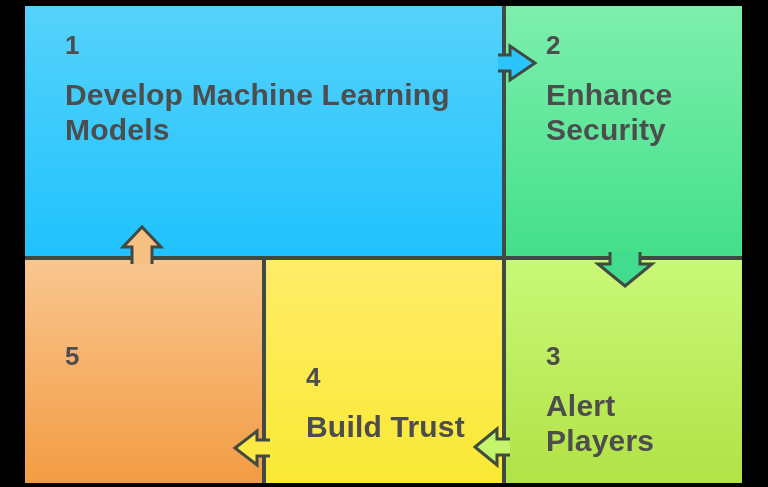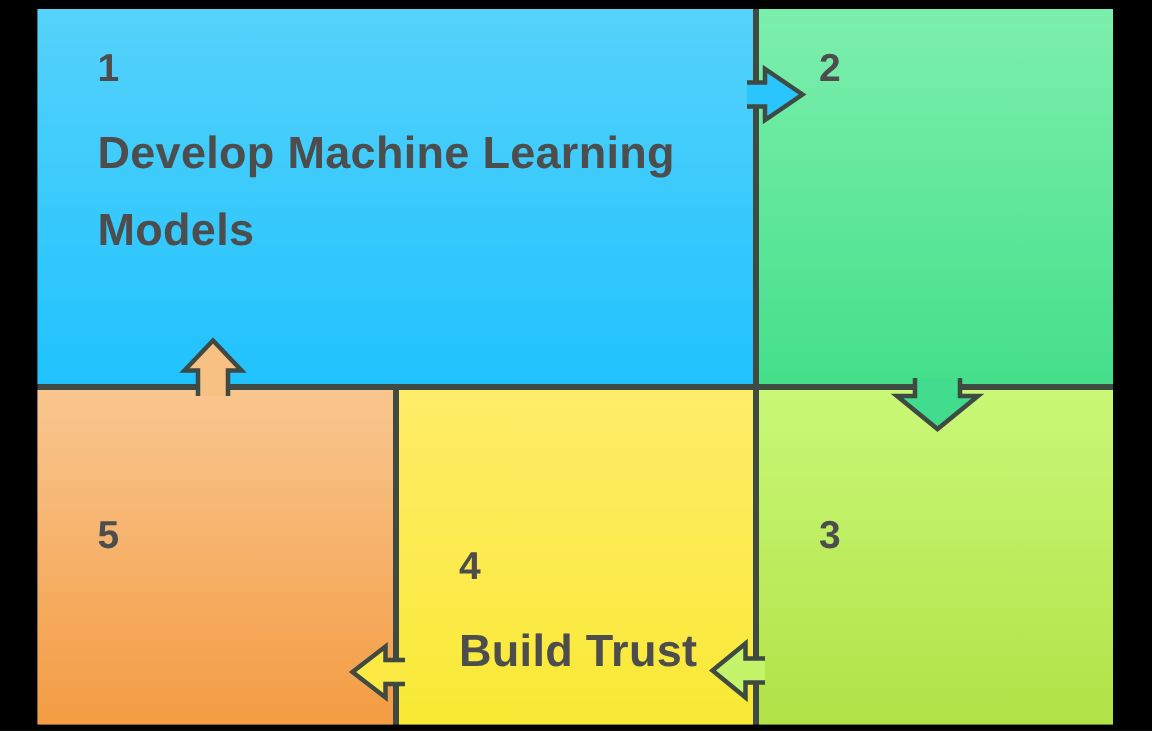--- a/index.html
+++ b/index.html
@@ -20,21 +20,21 @@
   .content{position:absolute;left:40px;right:14px;}
   .b1 .content,.b2 .content{top:22px;}
   .b3 .content,.b5 .content{top:79px;}
   .b4 .content{top:100px;}
   .num{
     font-size:26px;font-weight:bold;color:#4d4d4d;
     line-height:34px;margin-bottom:15px;
   }
   .title{
     font-size:30px;font-weight:bold;color:#4d4d4d;
-    line-height:51px;letter-spacing:0.2px;
+    line-height:35px;letter-spacing:0.2px;
   }
   .b1 .title{max-width:425px;}
   .b4 .title{white-space:nowrap;}
   svg.arrows{
     position:absolute;left:0;top:0;width:768px;height:487px;
     pointer-events:none;
   }
   svg.arrows path{
     stroke:#3f4a43;stroke-width:3;stroke-linejoin:miter;
   }
@@ -48,26 +48,28 @@
     <div class="block b1" style="background: linear-gradient(rgb(85, 210, 250), rgb(32, 194, 254));">
       <div class="content">
         <div class="num">1</div>
         <div class="title">Develop Machine Learning Models</div>
       </div>
     </div>
 
     <div class="block b2" style="background: linear-gradient(rgb(125, 239, 173), rgb(68, 223, 138));">
       <div class="content">
         <div class="num">2</div>
+        <div class="title">Enhance Security</div>
       </div>
     </div>
 
     <div class="block b3" style="background: linear-gradient(rgb(201, 248, 119), rgb(177, 226, 70));">
       <div class="content">
         <div class="num">3</div>
+        <div class="title">Alert Players</div>
       </div>
     </div>
 
     <div class="block b4" style="background: linear-gradient(rgb(255, 236, 105), rgb(249, 233, 52));">
       <div class="content">
         <div class="num">4</div>
         <div class="title">Build Trust</div>
       </div>
     </div>
 

